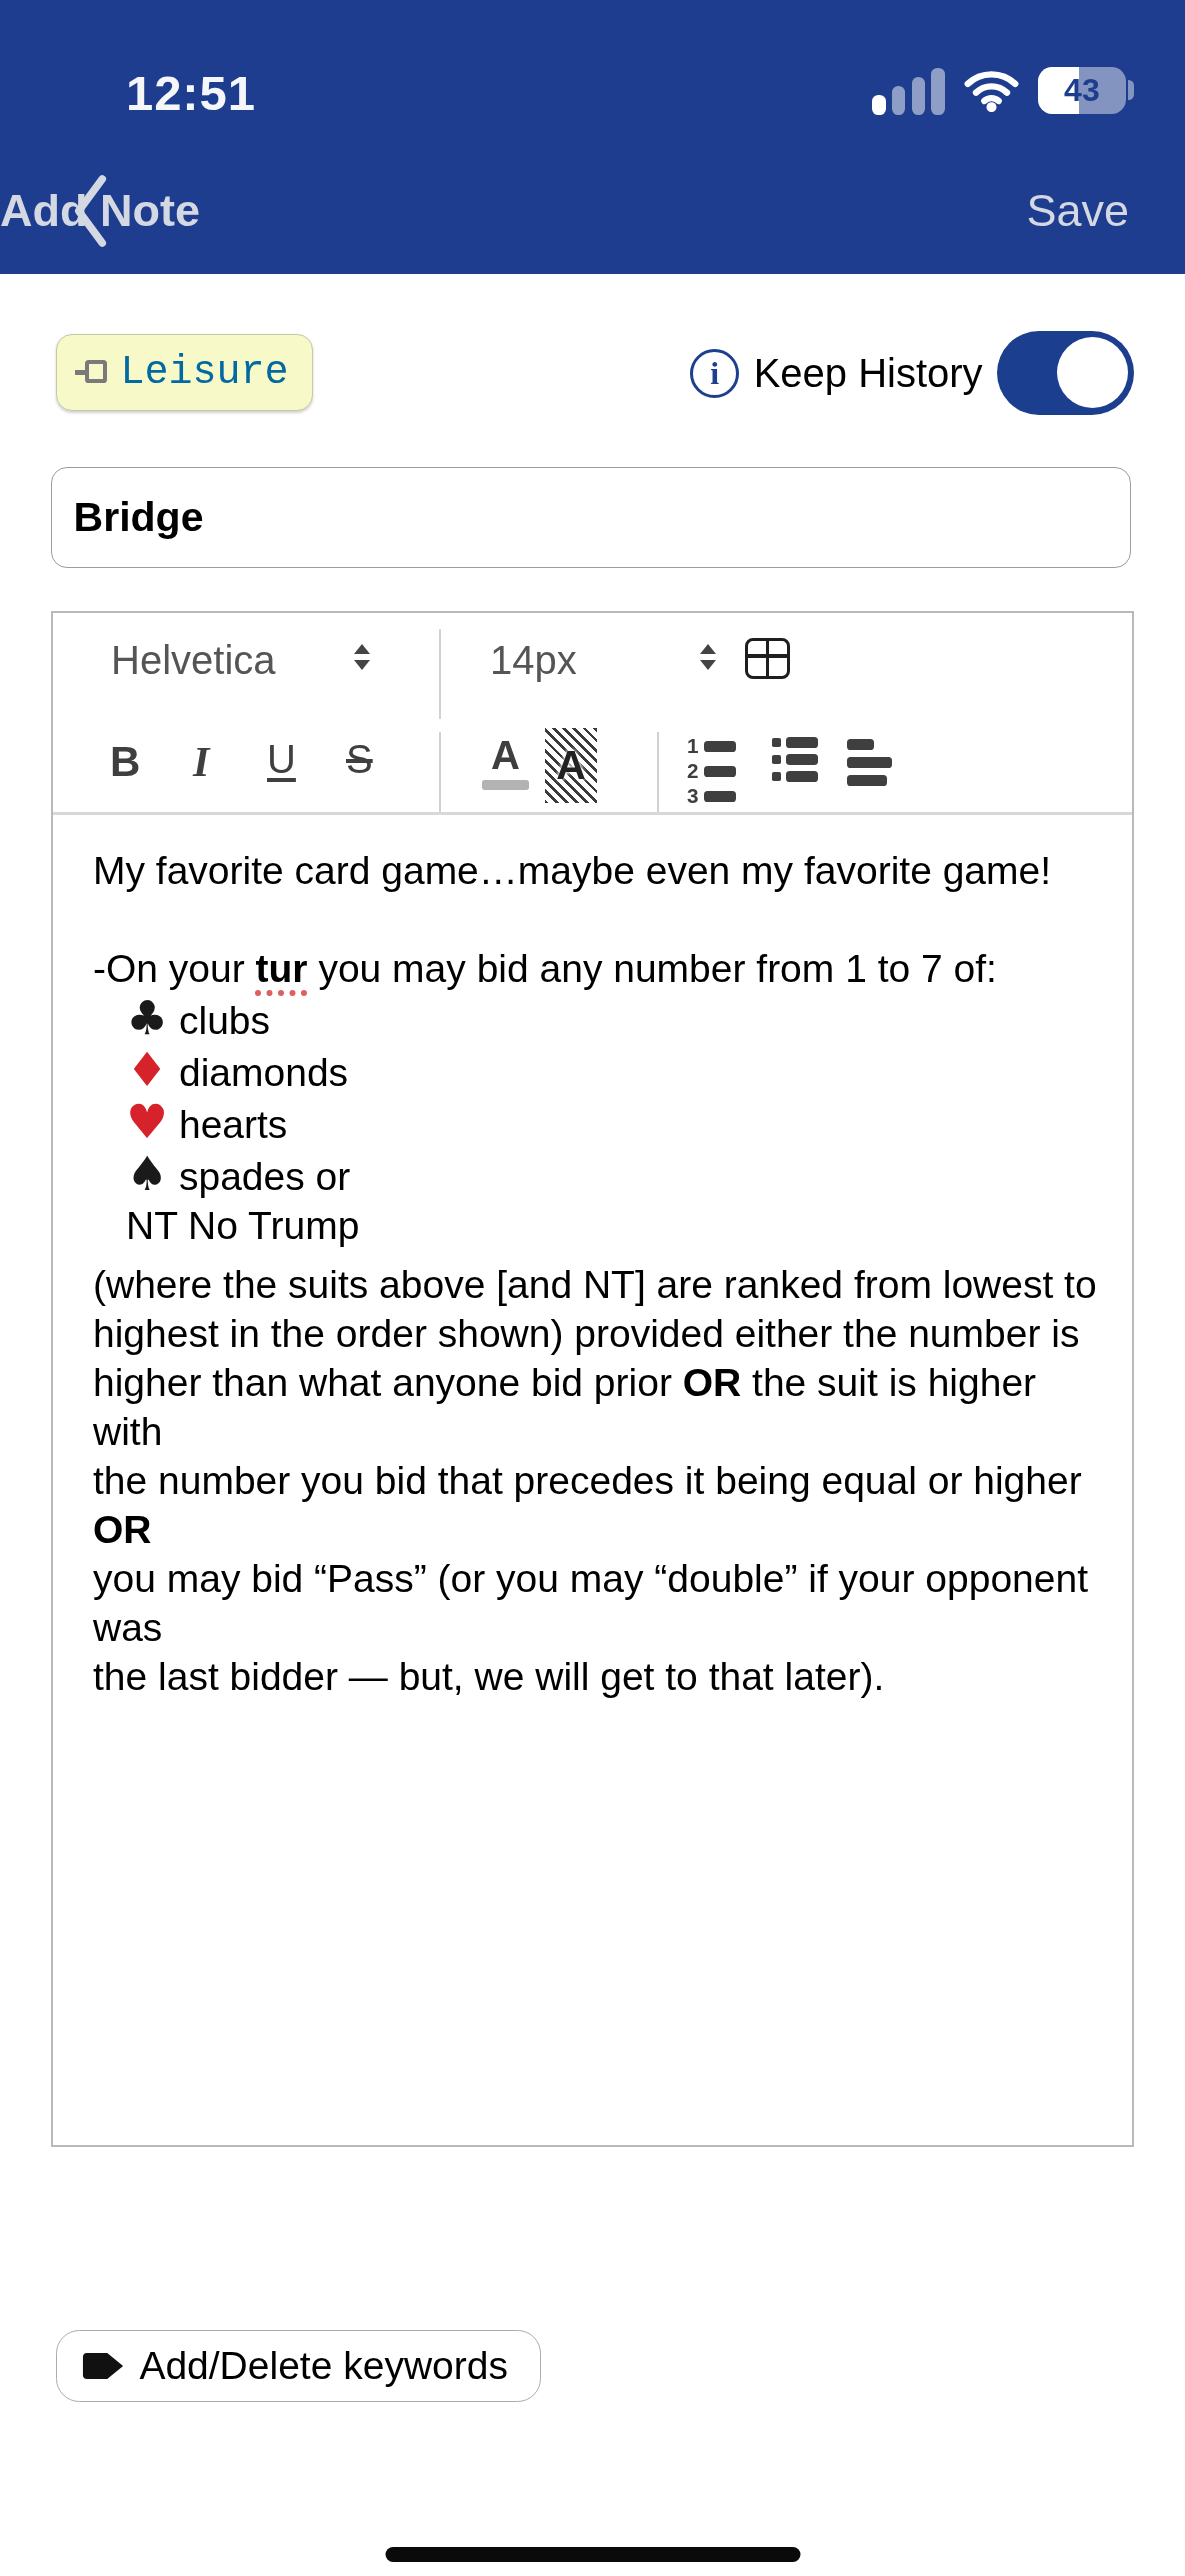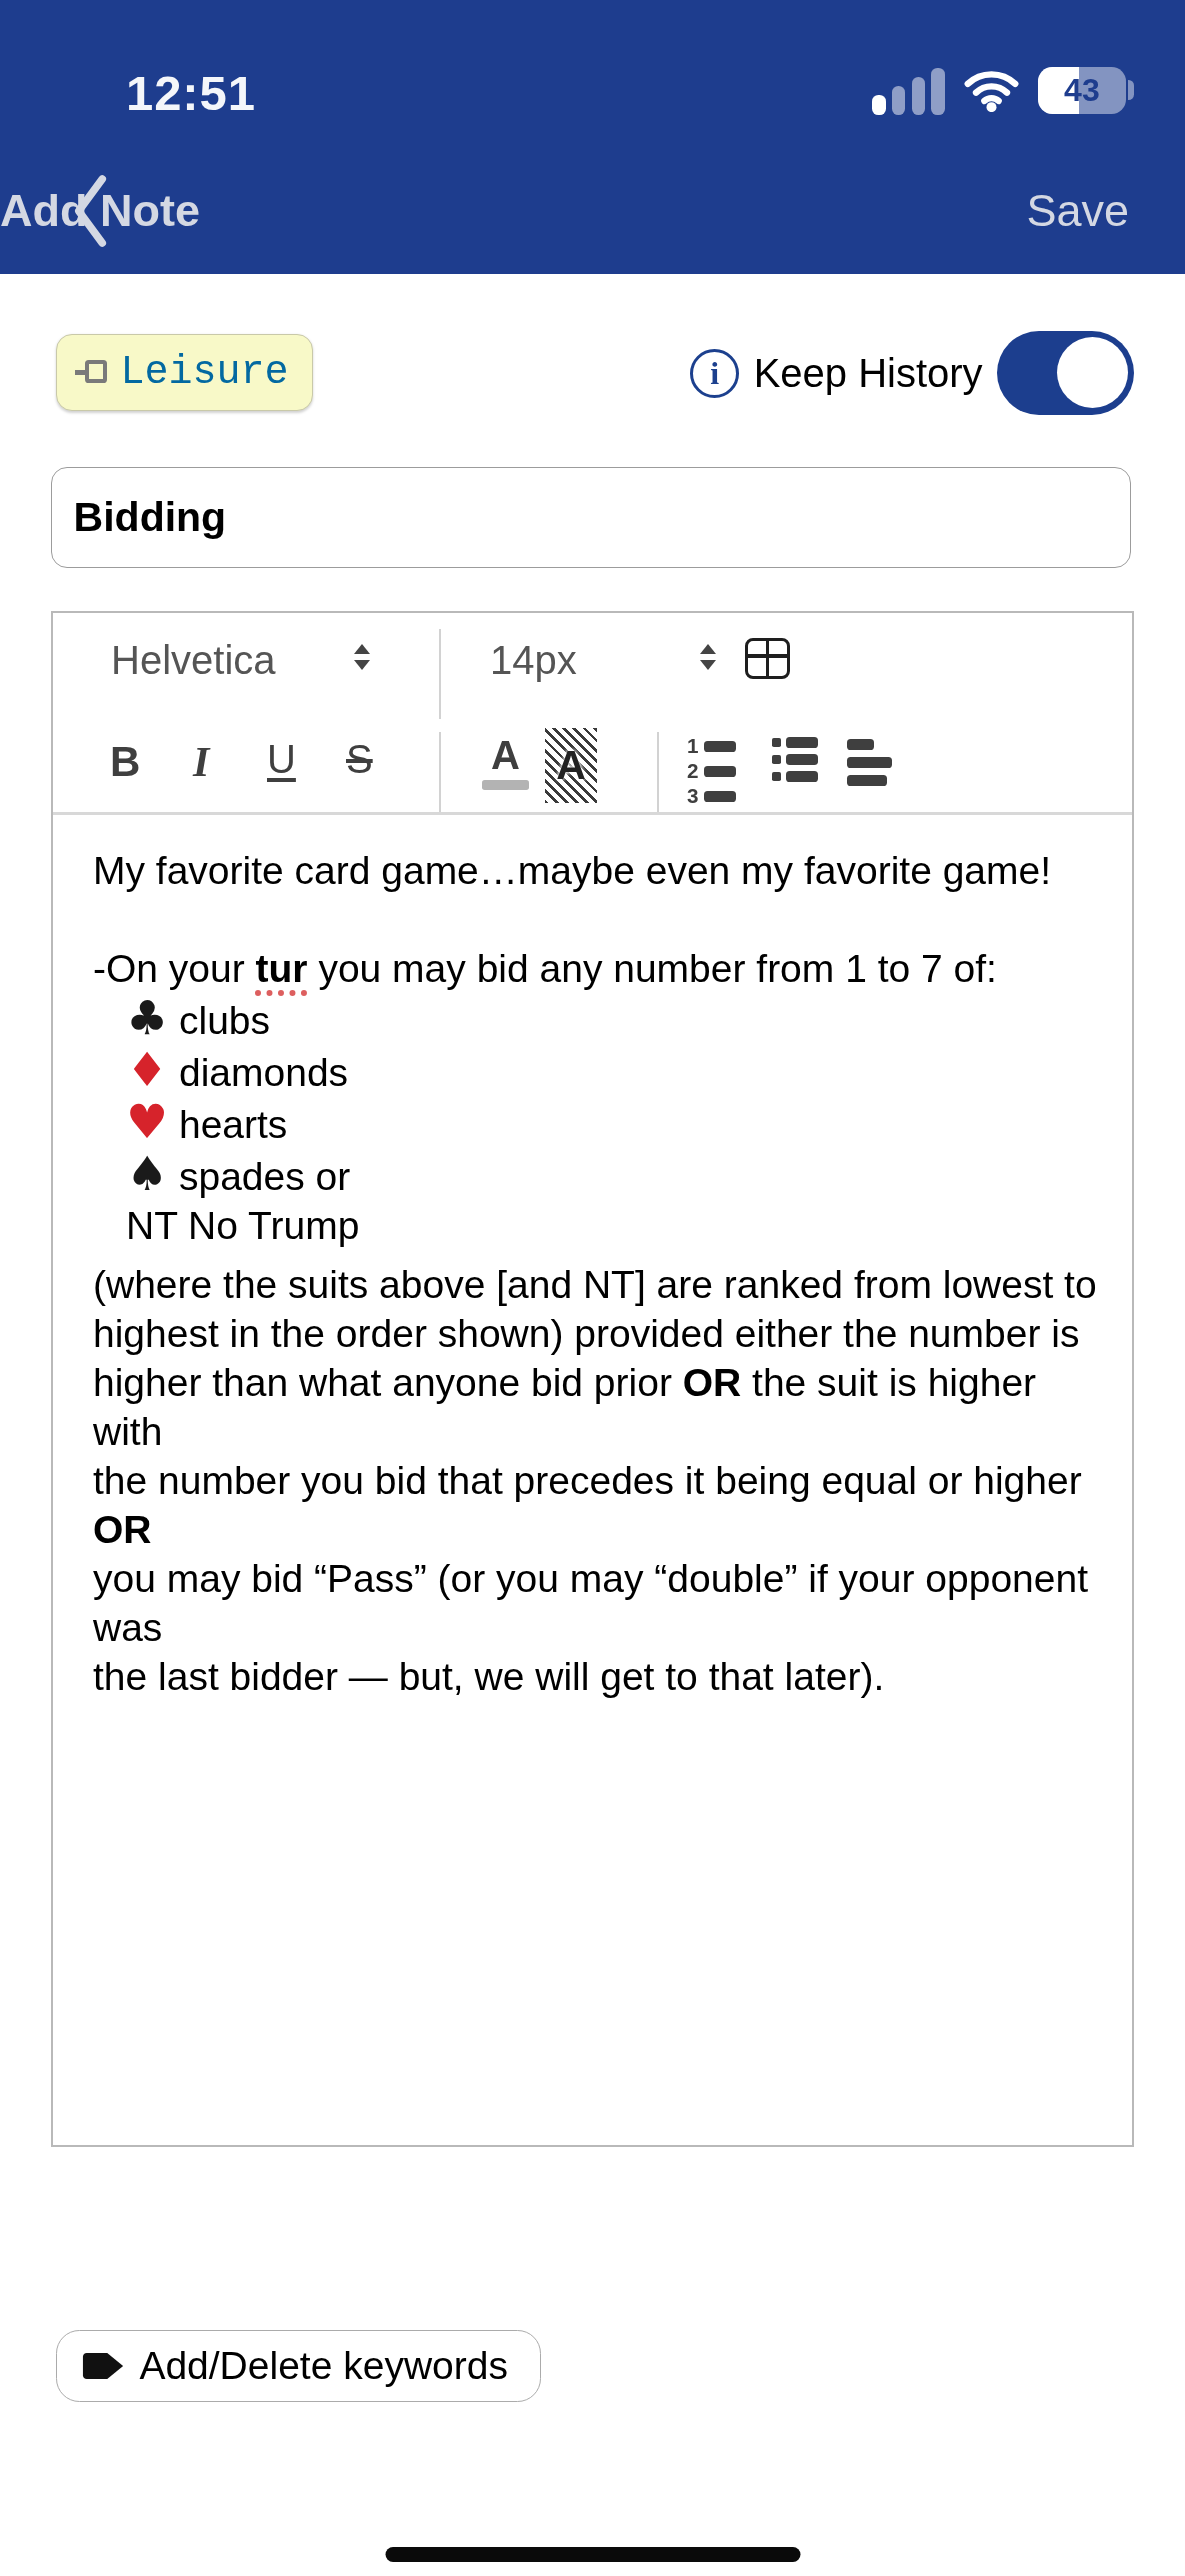--- a/index.html
+++ b/index.html
@@ -215,21 +215,21 @@
 
 <div class="history-group">
   <div class="info-icon">i</div>
   <div class="history-label">Keep History</div>
   <div class="toggle">
     <div class="toggle-knob"></div>
   </div>
 </div>
 
 <div class="title-input">
-  <span>Bidding</span>
+  <span>Bridge</span>
 </div>
 
 <div class="editor">
   <div class="toolbar">
 
     <div class="tb-label" style="left:58px; top:25px;">Helvetica</div>
     <div class="updown" style="left:301px; top:30.5px;">
       <span class="tri-up"></span>
         <span class="tri-down"></span>
     </div>

